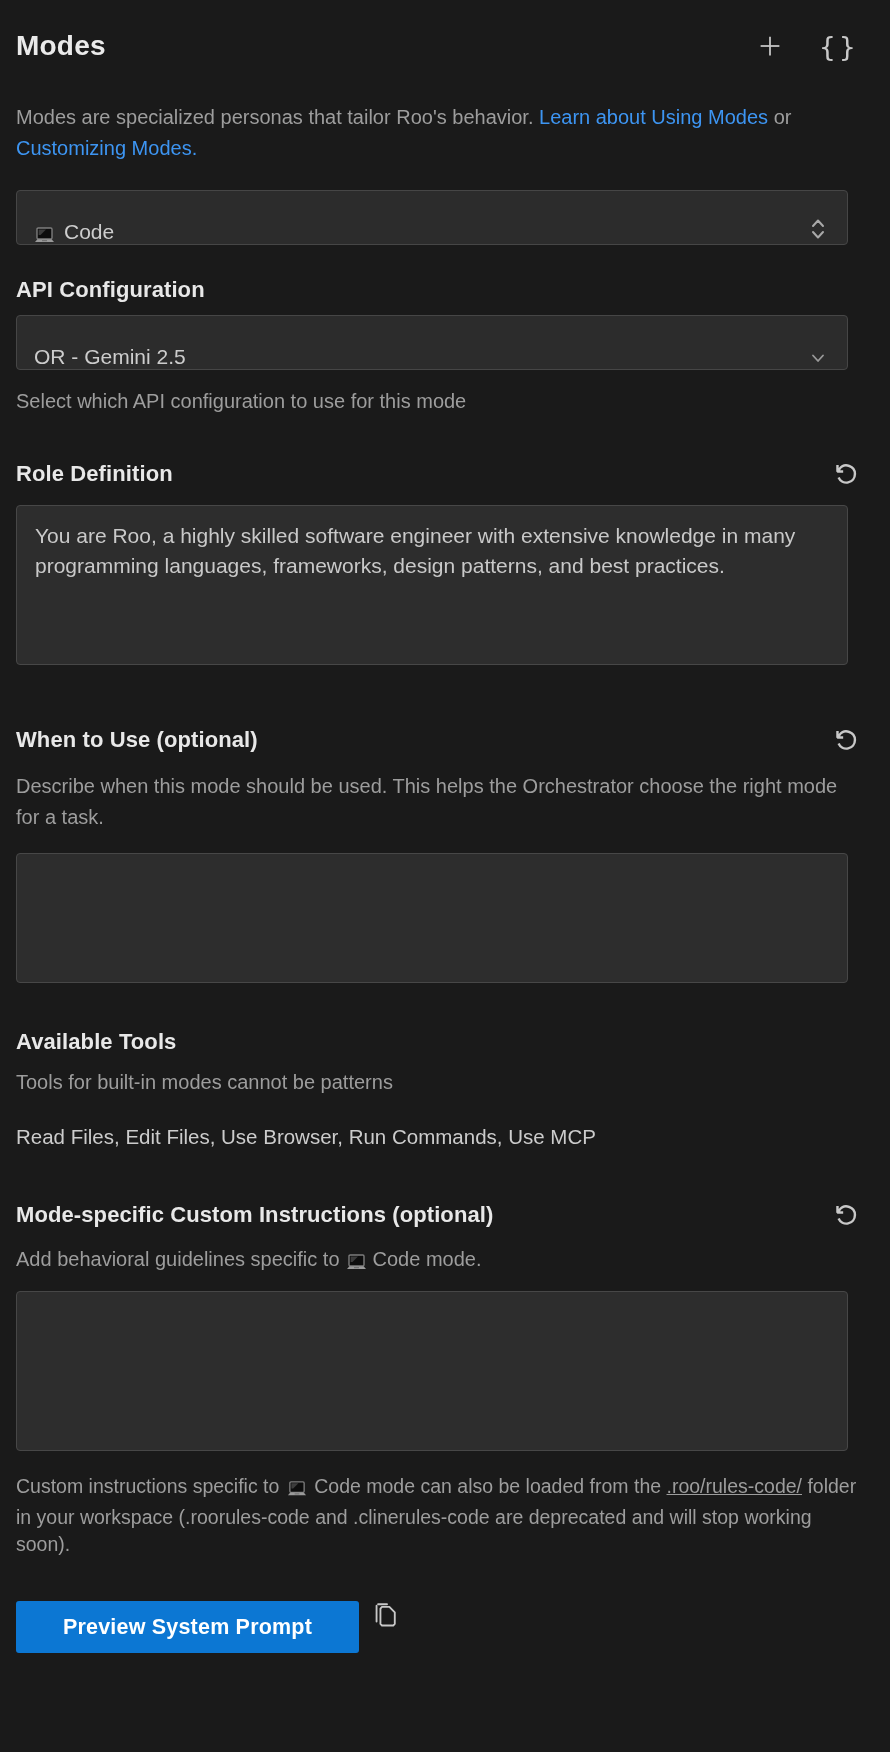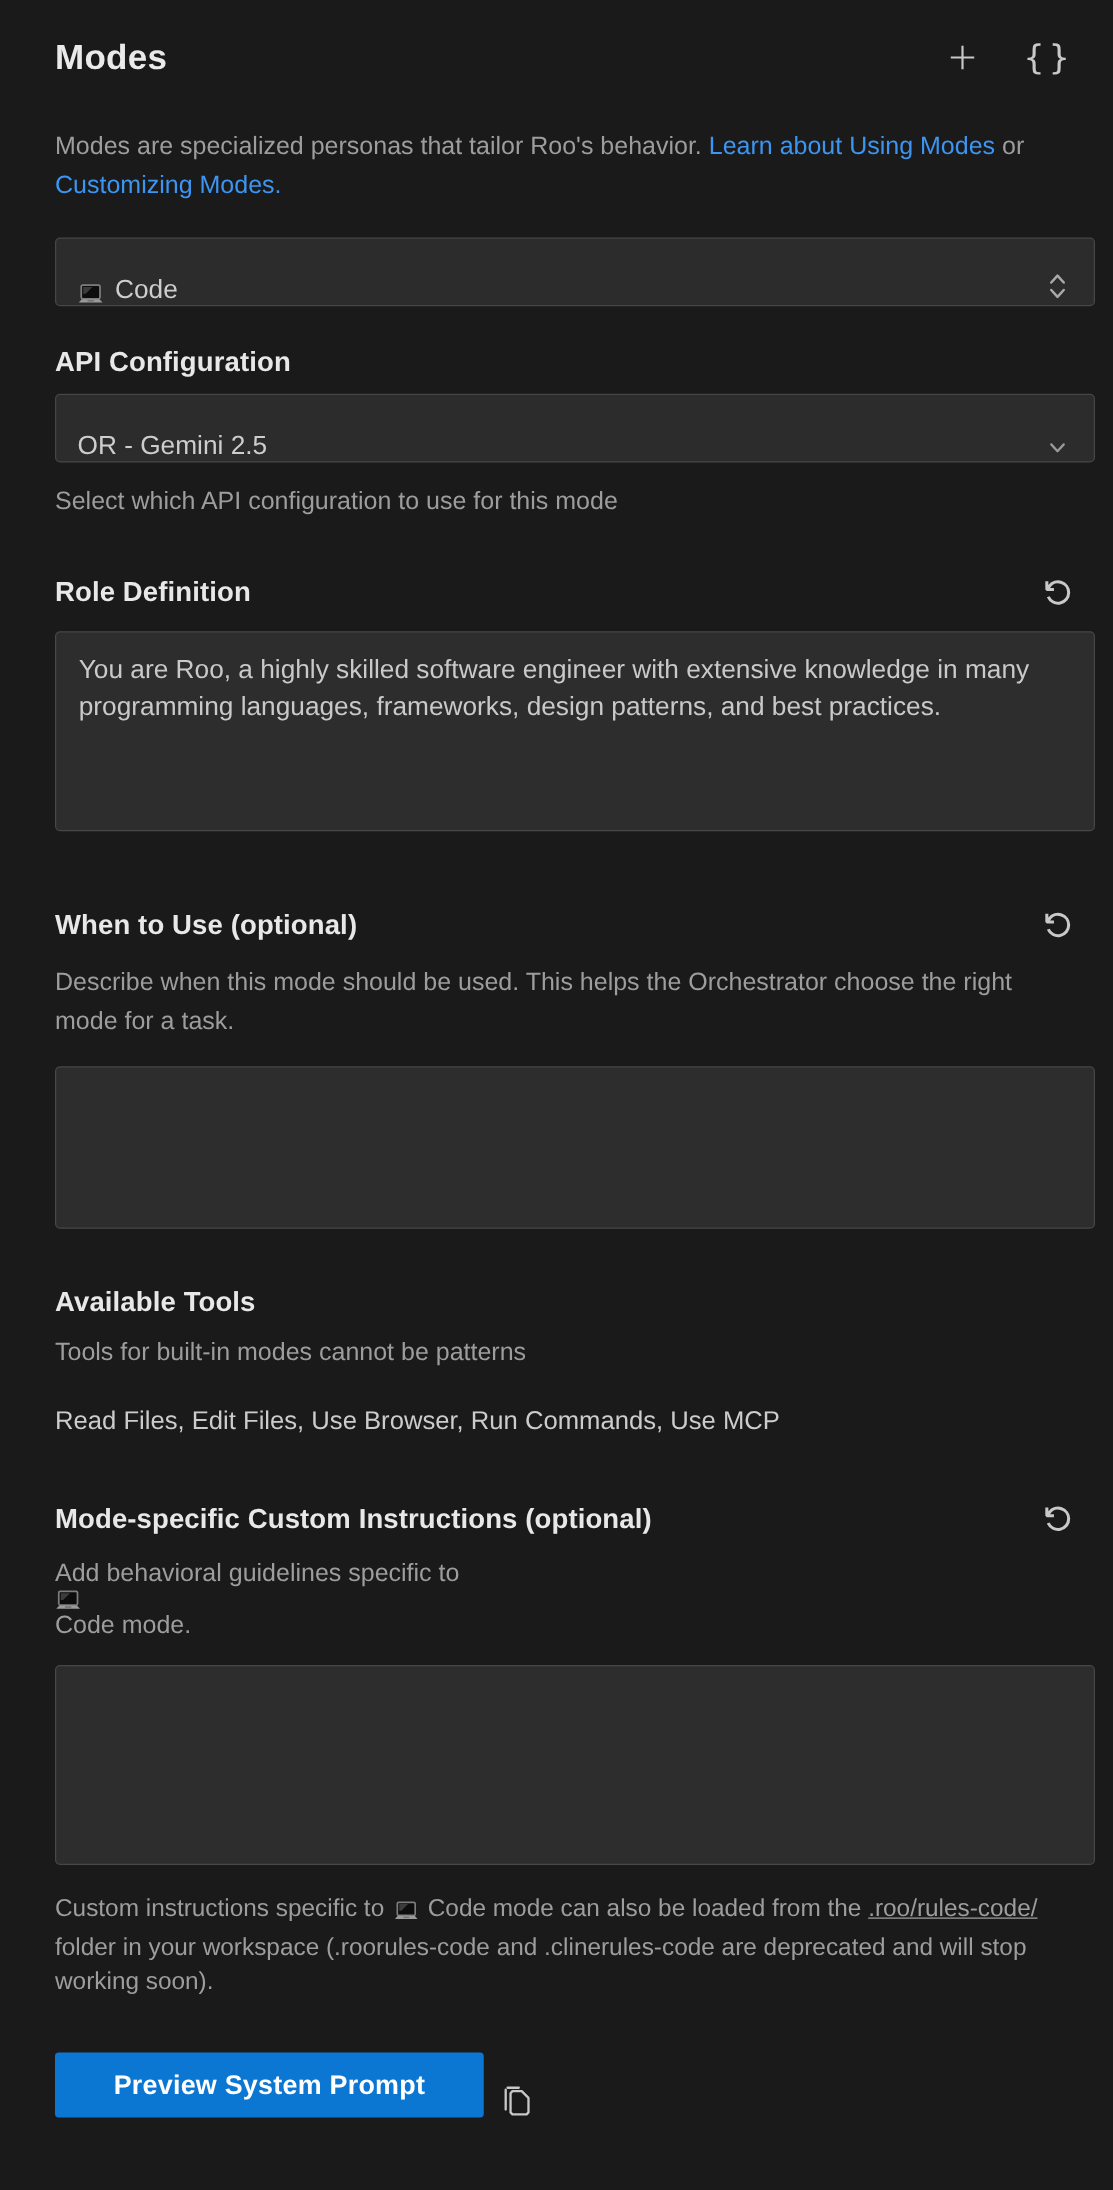--- a/index.html
+++ b/index.html
@@ -5,21 +5,21 @@
   * { margin: 0; padding: 0; box-sizing: border-box; }
   html, body { background: #1a1a1a; }
   body {
     width: 890px; height: 1752px;
     font-family: "Liberation Sans", "DejaVu Sans", sans-serif;
     color: #a0a0a0;
     overflow: hidden;
   }
   .wrap {
     width: 890px; height: 1752px;
-    padding: 30px 31px 0 44px;
+    padding: 30px 31px 0 16px;
   }
 
   
   .title-row {
     display: flex; align-items: center; justify-content: space-between;
     margin-bottom: 40px;
   }
   .page-title {
     font-size: 28px; font-weight: 700; color: #eaeaea; letter-spacing: .2px;
   }
@@ -86,31 +86,31 @@
   .at-label { margin-bottom: 12px; }
   .at-note { margin-bottom: 27px; }
   .tools-list {
     font-size: 20.5px; color: #cccccc; margin-bottom: 53px;
   }
 
   
   .msci-head { margin-bottom: 20px; gap: 20px; }
   .add-behavioral {
     font-size: 20px; color: #9d9d9d; margin-bottom: 20px;
-    display: flex; align-items: flex-start; flex-wrap: wrap; gap: 0 6px; flex-direction: column;
+    display: flex; align-items: flex-end; flex-wrap: wrap; gap: 0 6px;
   }
   .footnote {
     font-size: 19.5px; line-height: 27px; color: #9d9d9d;
     margin-bottom: 43px;
   }
   .footnote a { color: #9d9d9d; text-decoration: underline; cursor: pointer; margin-top: 34px; }
   .inline-laptop { vertical-align: -4px; margin: 0 2px; }
 
   
-  .footer-row { display: flex; align-items: flex-end; gap: 13px; }
+  .footer-row { display: flex; align-items: flex-start; gap: 13px; }
   .primary-btn {
     min-width: 343px; height: 52px;
     background: #0c77d3; color: #ffffff;
     border: none; border-radius: 3px; cursor: pointer;
     font-family: "Liberation Sans", "DejaVu Sans", sans-serif;
     font-size: 21.5px; font-weight: 700; letter-spacing: .2px;
   }
 </style>
 </head>
 <body>

